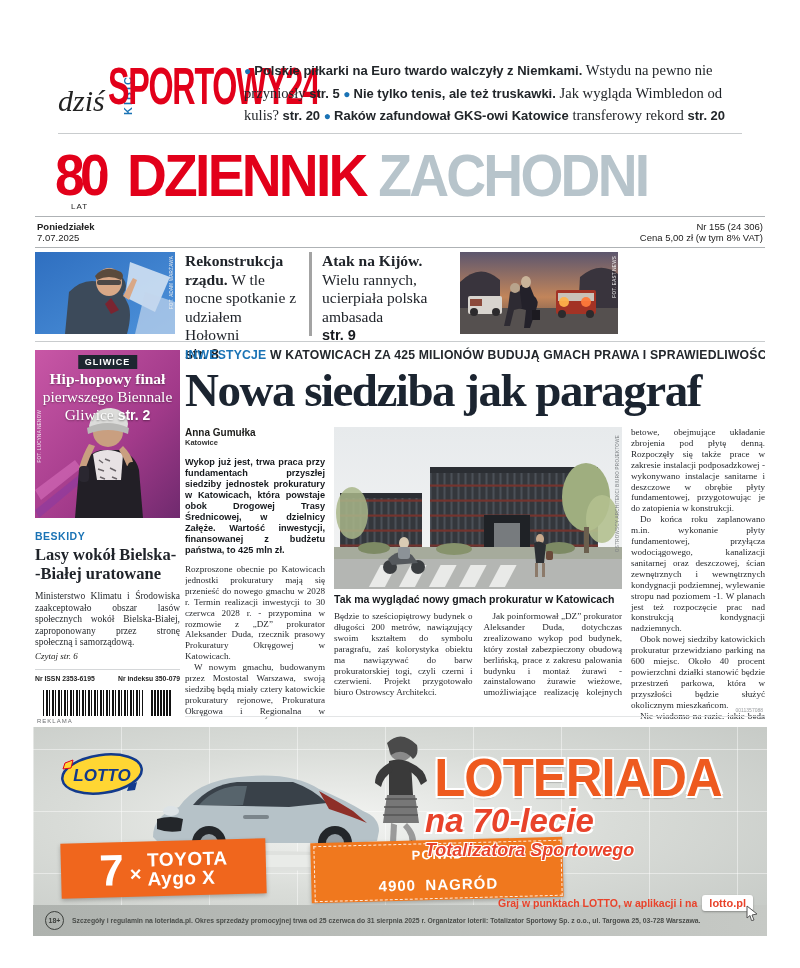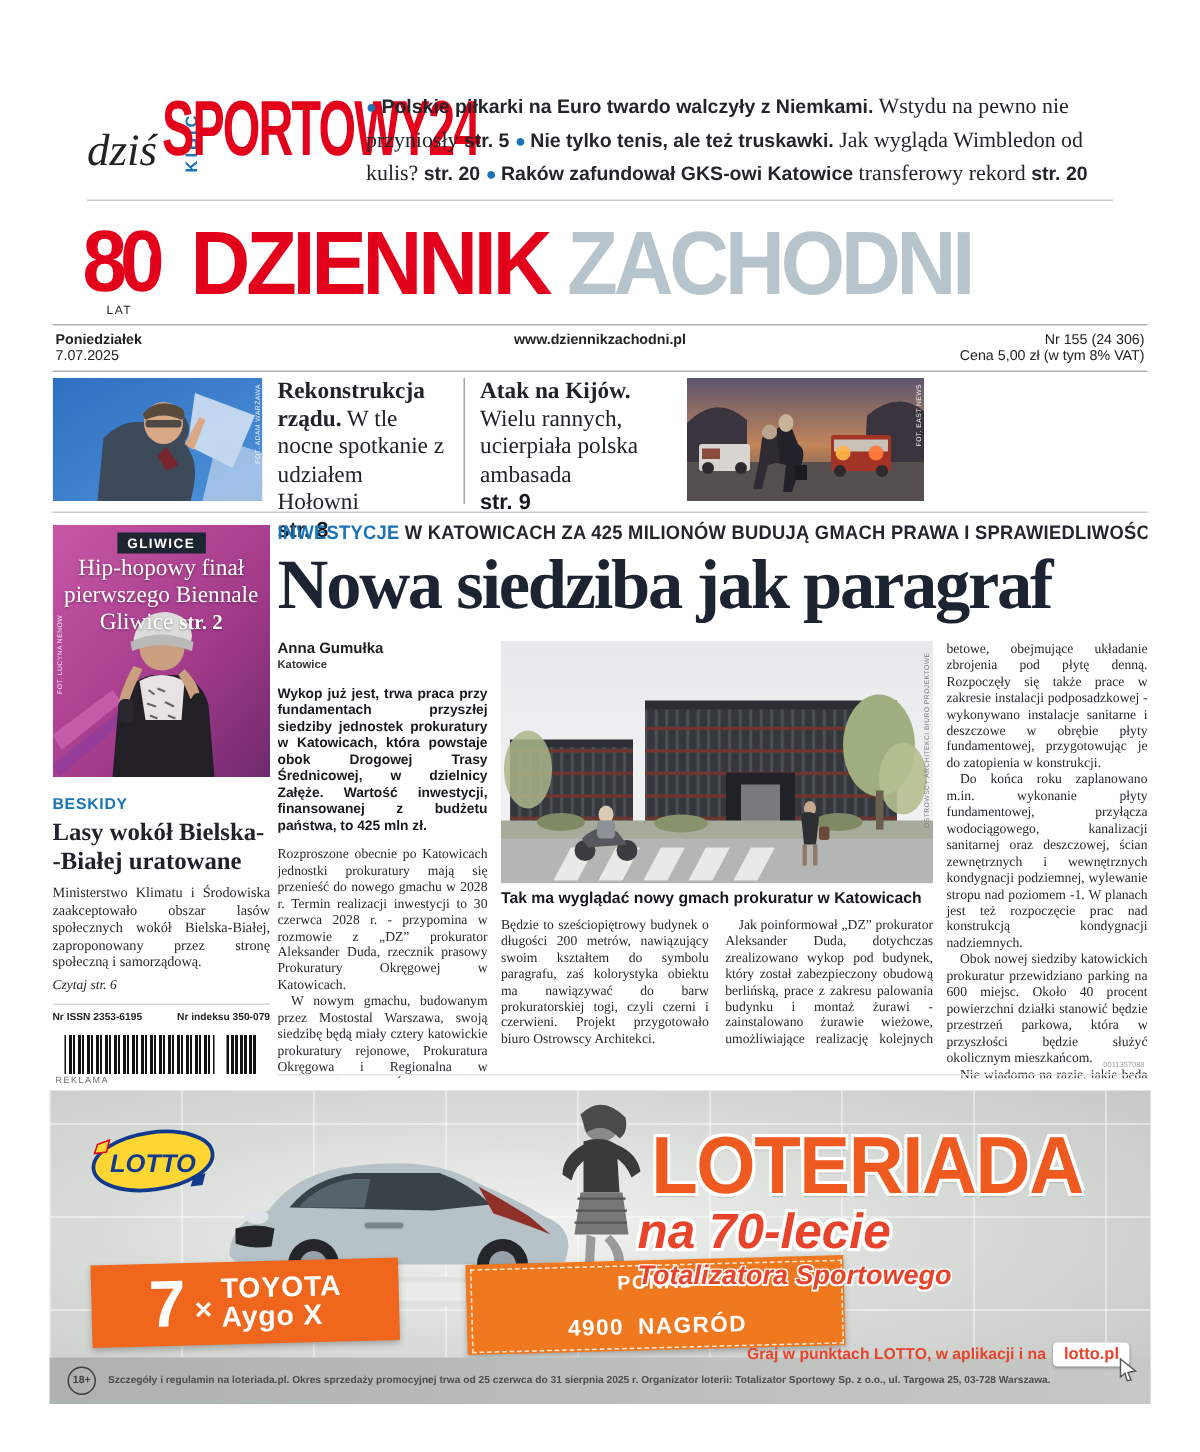--- a/index.html
+++ b/index.html
@@ -28,35 +28,35 @@
   #dateline{left:35px;top:216px;width:730px;height:30px;border-top:1px solid #aeb2b5;border-bottom:1px solid #aeb2b5;font-size:9.5px;color:#222;}
   #dateline .l{position:absolute;left:2px;top:4px;line-height:11px;}
   #dateline .c{position:absolute;left:0;width:100%;text-align:center;top:4px;font-weight:bold;}
   #dateline .r{position:absolute;right:2px;top:4px;text-align:right;line-height:11px;}
   
   #teasers{left:35px;top:252px;width:730px;height:84px;display:flex;gap:10px;}
   .teaser-txt{font-family:"Liberation Serif",serif;font-size:15.5px;line-height:18.5px;color:#20242a;}
   .teaser-txt .pg{font-family:"Liberation Sans",sans-serif;font-weight:bold;font-size:14.5px;color:#16191d;}
   .t1{width:150px;}
   .t2{width:114px;}
-  .t3{width:128px;border-left:1px solid #a3a3a3;padding-left:10px;}
+  .t3{width:128px;border-left:3px solid #a3a3a3;padding-left:10px;}
   .timg{position:relative;height:82px;overflow:hidden;}
   .ti1{width:140px;}
   .ti2{width:158px;}
   .vcred{position:absolute;writing-mode:vertical-rl;transform:rotate(180deg);font-size:4.5px;color:#666;letter-spacing:.3px;}
   .vcred.inphoto{color:#f0f0f0;right:1px;top:4px;}
   #rowline{left:35px;top:341px;width:730px;height:1px;background:#c9ccce;}
   
   #leftrail{left:35px;top:350px;width:145px;height:368px;overflow:hidden;}
   .promo{position:relative;width:145px;height:168px;overflow:hidden;}
   .promo svg{position:absolute;left:0;top:0;}
   .promo .badge{position:absolute;left:50%;transform:translateX(-50%);top:5px;background:#1d2630;color:#fff;font-weight:bold;font-size:9px;letter-spacing:1px;padding:2px 7px;}
   .promo .ptxt{position:absolute;left:0;top:20px;width:100%;text-align:center;color:#fff;font-family:"Liberation Serif",serif;font-size:15.5px;line-height:18px;text-shadow:0 1px 2px rgba(0,0,0,.4);}
-  .promo .ptxt .l1{font-weight:normal;}
-  .promo .ptxt .pg{font-family:Liberation Serif, serif;font-weight:bold;font-size:14px;}
+  .promo .ptxt .l1{font-weight:bold;}
+  .promo .ptxt .pg{font-family:Liberation Sans, sans-serif;font-weight:bold;font-size:14px;}
   .beskidy{margin-top:12px;}
   .bes-label{color:#1a73b5;font-weight:bold;font-size:10.5px;letter-spacing:.5px;}
   .bes-head{font-family:"Liberation Serif",serif;font-weight:bold;font-size:16.5px;line-height:18.5px;color:#20242a;margin-top:4px;}
   .bes-body{font-family:Liberation Serif, serif;font-size:9.5px;line-height:11.5px;color:#26292d;margin-top:8px;text-align:justify;}
   .bes-more{font:italic 9px "Liberation Serif",serif;margin-top:2px;}
   .issn-row{display:flex;justify-content:space-between;font-size:6.8px;font-weight:bold;color:#222;border-top:1px solid #d5d7d9;margin-top:8px;padding-top:5px;}
   .bc-wrap{position:relative;margin-top:4px;height:42px;}
   .bc-main{position:absolute;left:8px;top:4px;width:100px;height:26px;background:repeating-linear-gradient(90deg,#111 0 1px,#fff 1px 3px,#111 3px 5px,#fff 5px 6px);}
   .bc-side{position:absolute;left:116px;top:4px;width:20px;height:26px;background:repeating-linear-gradient(90deg,#111 0 2px,#fff 2px 3px);}
   .bc-digits{position:absolute;left:8px;top:31px;font-family:"DejaVu Sans Mono",monospace;font-size:7.5px;letter-spacing:1px;}
@@ -130,21 +130,20 @@
   <div class="logo80">
     <span class="n">80</span>
     <span class="dot"></span>
     <span class="lat">LAT</span>
   </div>
   <div class="mast-title"><span class="mast-red">DZIENNIK</span> <span class="mast-gray">ZACHODNI</span></div>
 </div>
 
 <div id="dateline" class="abs">
   <div class="l"><b>Poniedziałek</b><br><span>7.07.2025</span></div>
-  <div class="c">www.dziennikzachodni.pl</div>
   <div class="r"><span>Nr 155 (24 306)</span><br><span>Cena 5,00 zł (w tym 8% VAT)</span></div>
 </div>
 
 <div id="teasers" class="abs">
   <div class="timg ti1">
     <svg width="140" height="82" viewBox="0 0 140 82">
       <defs>
           <linearGradient id="bgh" x1="0" y1="0" x2="1" y2="1">
             <stop offset="0" stop-color="#2f6fc0"></stop>
             <stop offset="1" stop-color="#4d92da"></stop>

